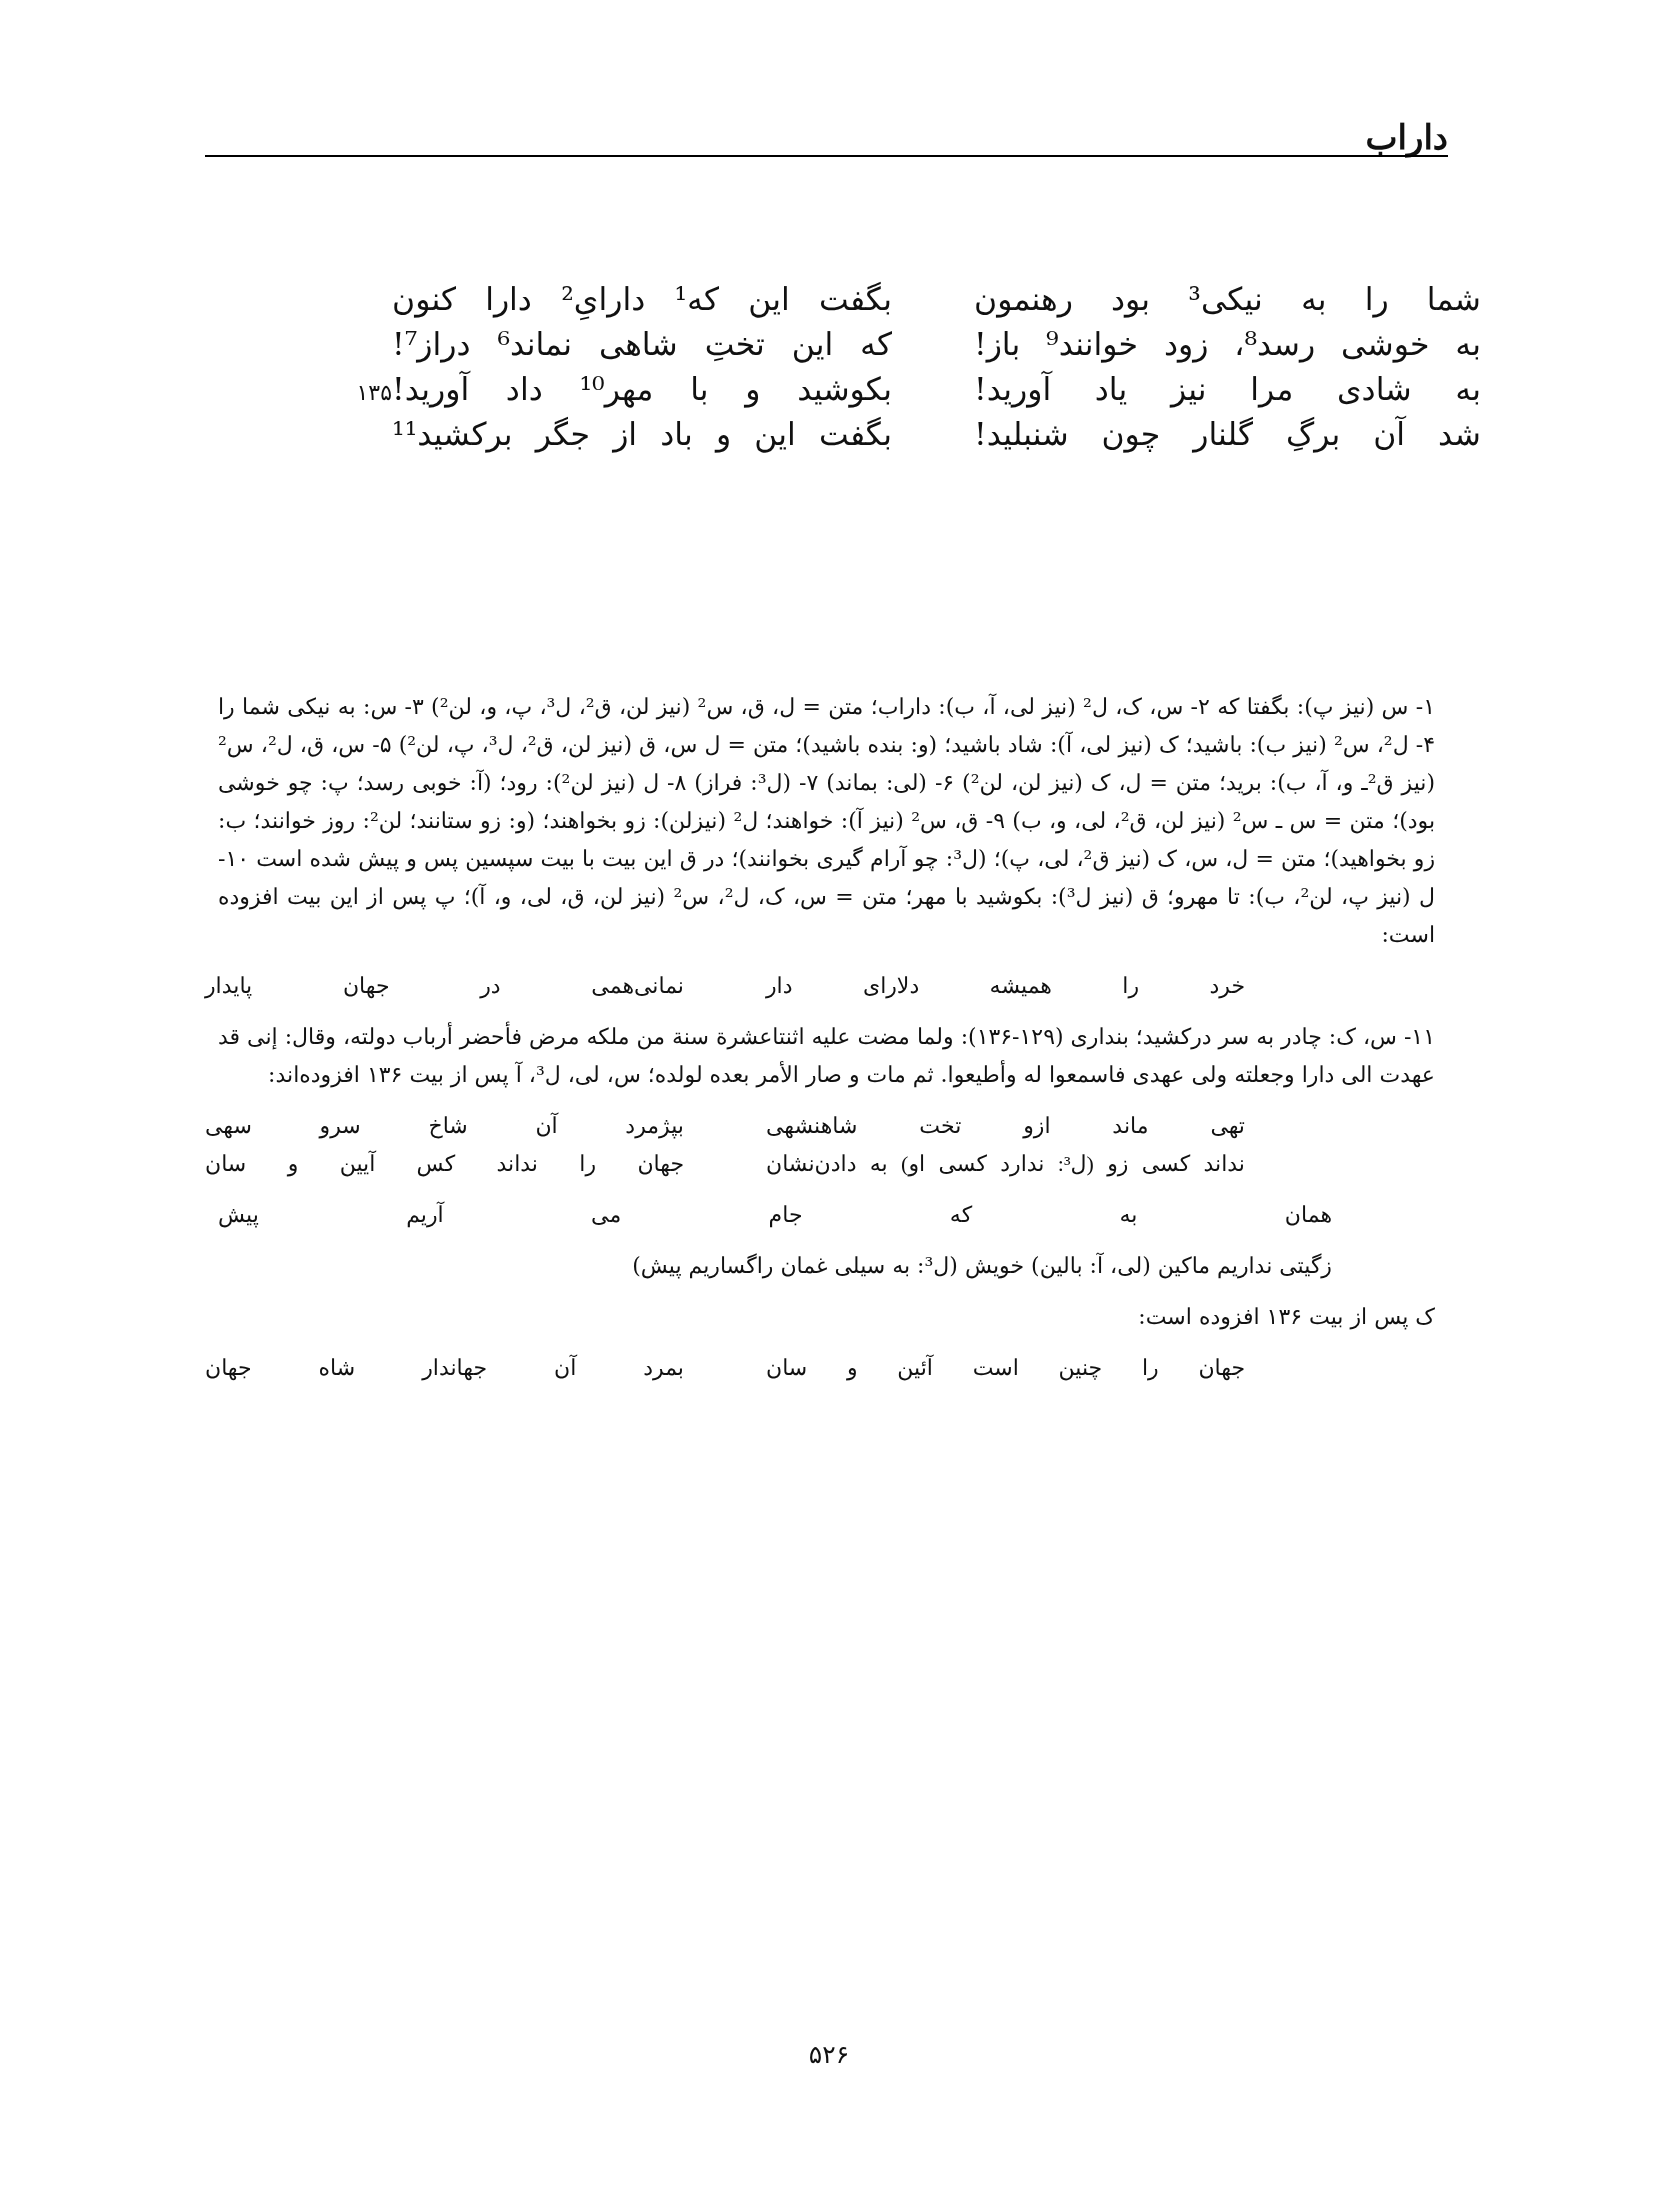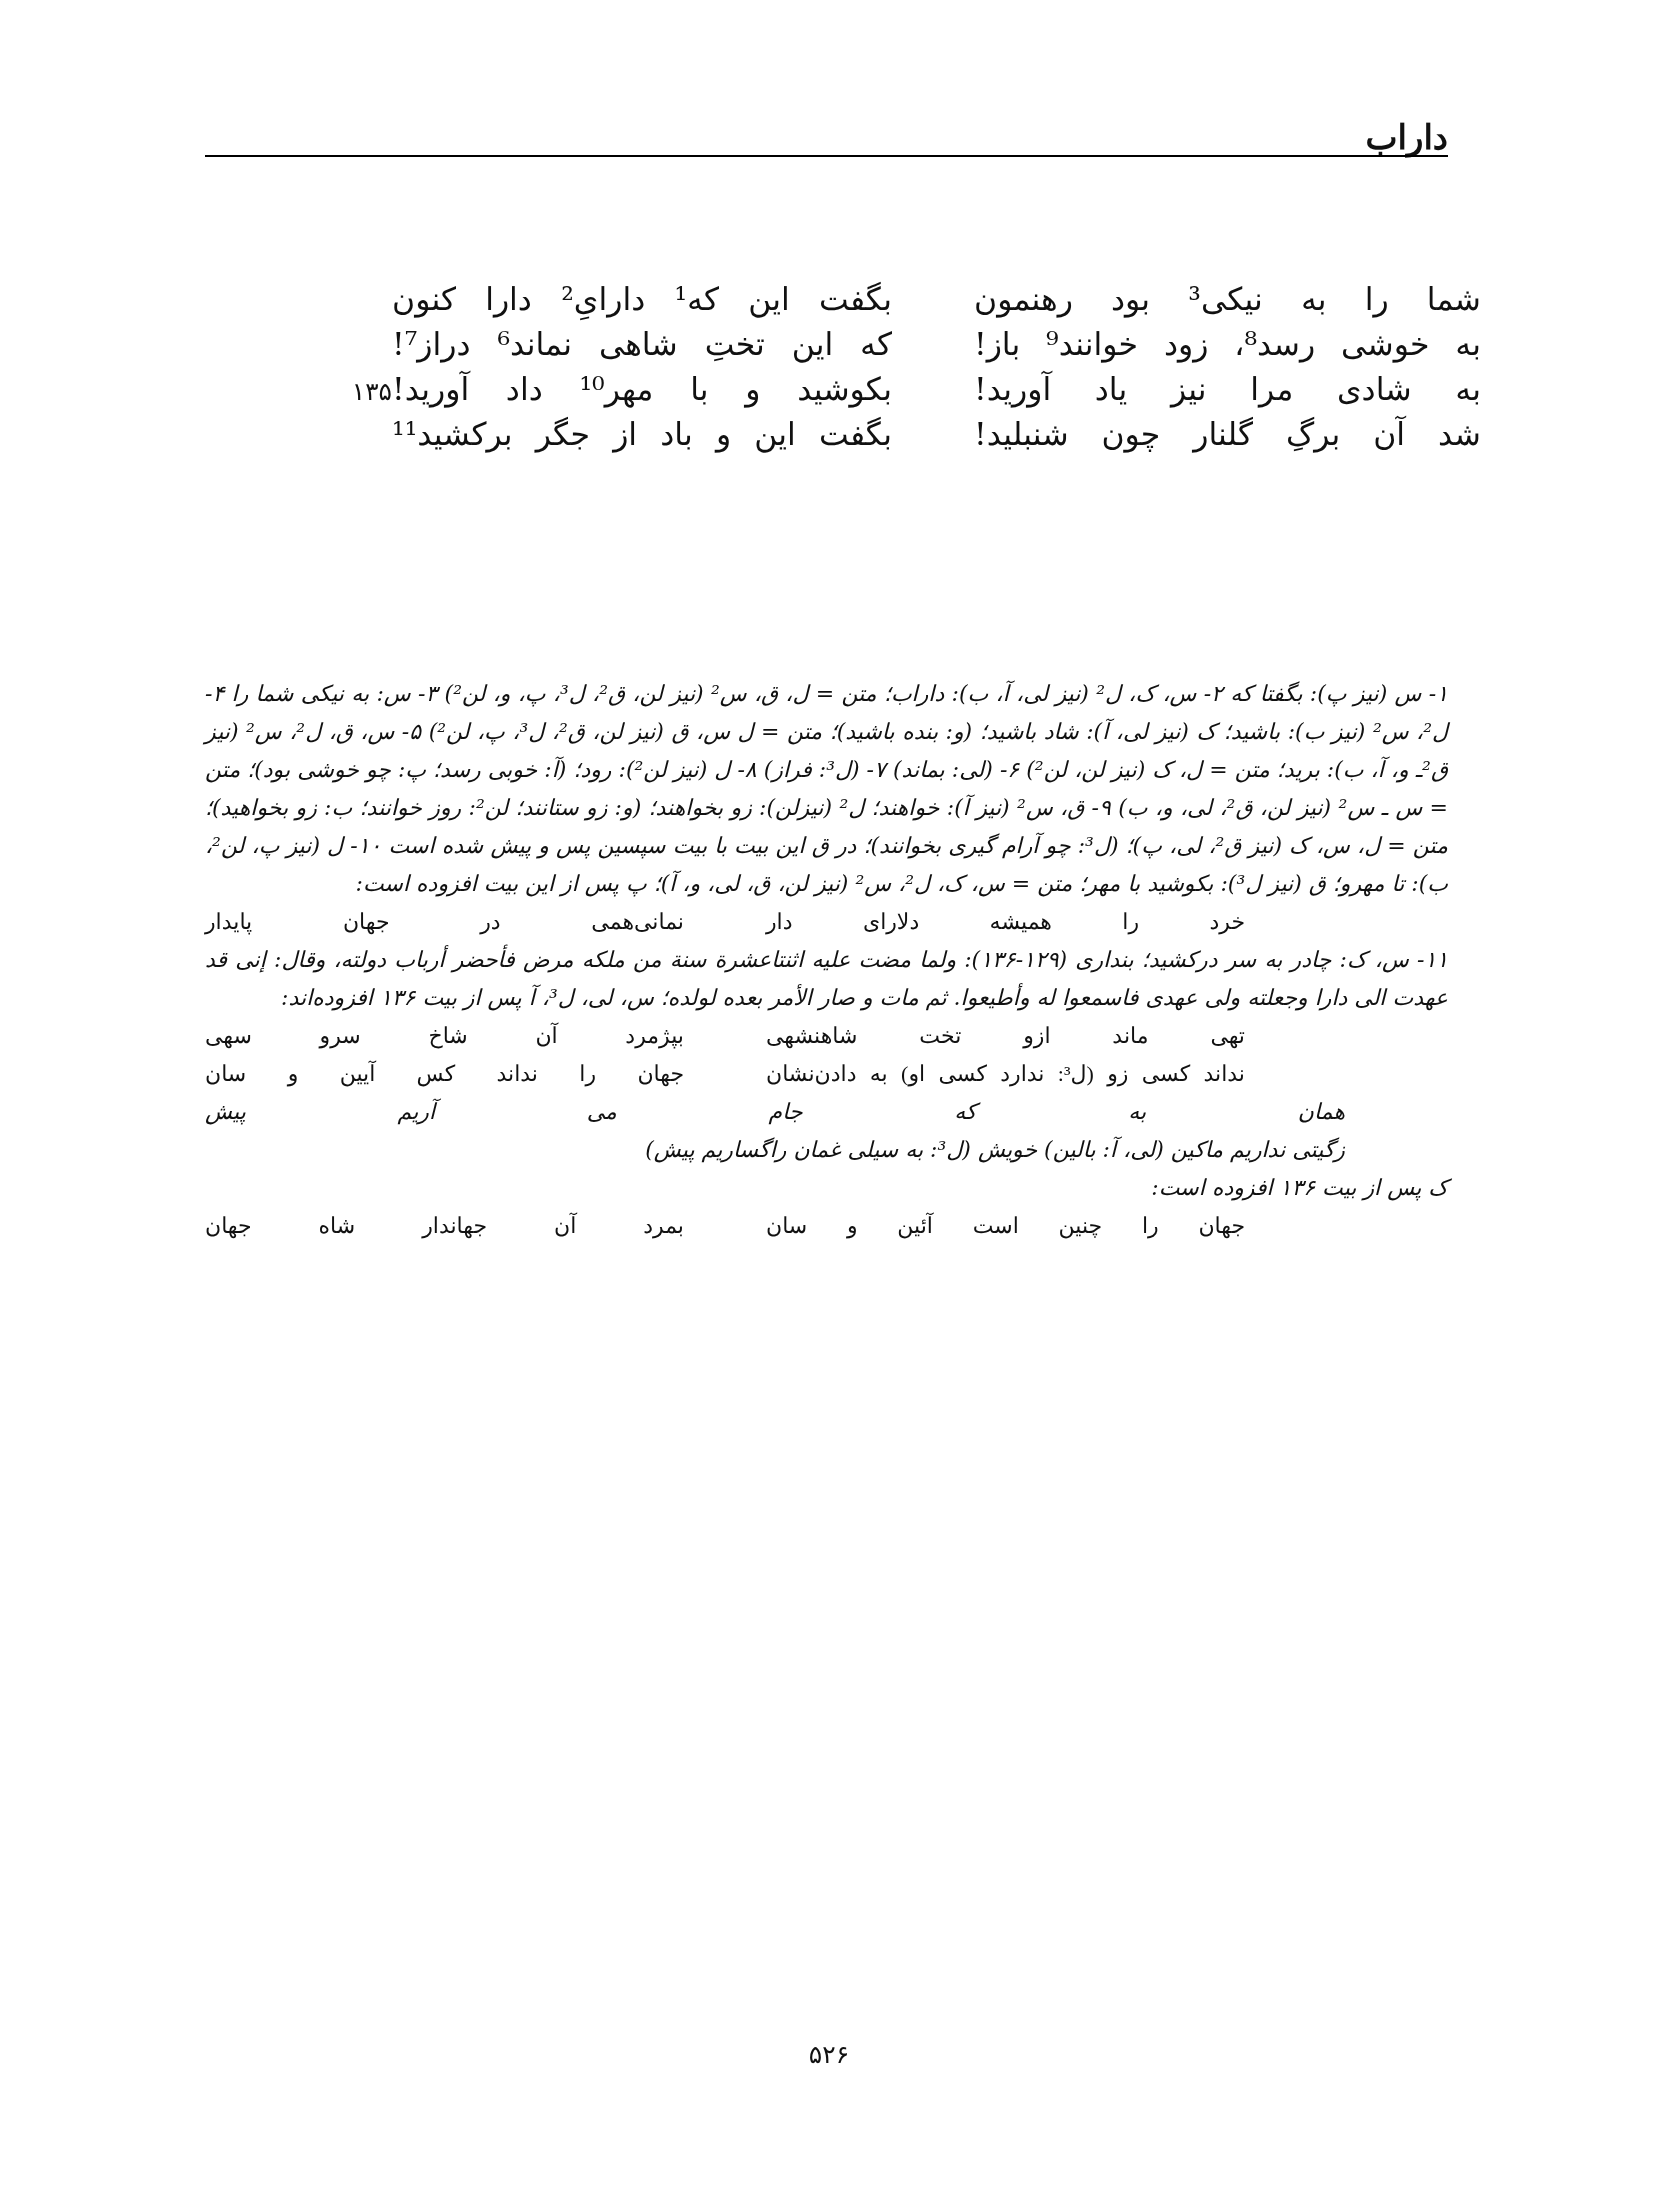--- a/index.html
+++ b/index.html
@@ -16,29 +16,29 @@
     position: absolute; left: 205px; right: 205px; top: 155px;
     border-top: 2.1px solid #000;
   }
   .poem {
     position: absolute; top: 281px; left: 303px; width: 1178px;
   }
   .poem-row {
     display: flex; flex-direction: row-reverse; height: 45px; align-items: baseline;
     font-size: 31.5px;
   }
-  .verse-num { width: 89px; text-align: right; font-size: 25px; }
+  .verse-num { width: 89px; text-align: right; font-size: 22px; }
   .hemistich-r { width: 500px; text-align: justify; text-align-last: justify; }
   .gap { width: 82px; }
   .hemistich-l { width: 507px; text-align: justify; text-align-last: justify; }
   .notes {
     position: absolute; top: 675px; left: 205px; right: 205px;
     font-size: 22px; line-height: 38px; text-align: justify;
   }
-  .notes p { margin: 0; font-style: italic; }
+  .notes p { margin: 13px; }
   .note-verse {
     display: flex; flex-direction: row-reverse; justify-content: flex-start;
     padding-right: 103px; font-size: 22px; line-height: 38px; font-family: Liberation Serif, serif;
   }
   .note-verse .h { width: 479px; text-align: justify; text-align-last: justify; }
   .note-verse .sp { width: 82px; }
   .page-number {
     position: absolute; top: 2040px; left: 5px; right: 0; text-align: center;
     font-size: 25px;
   }

